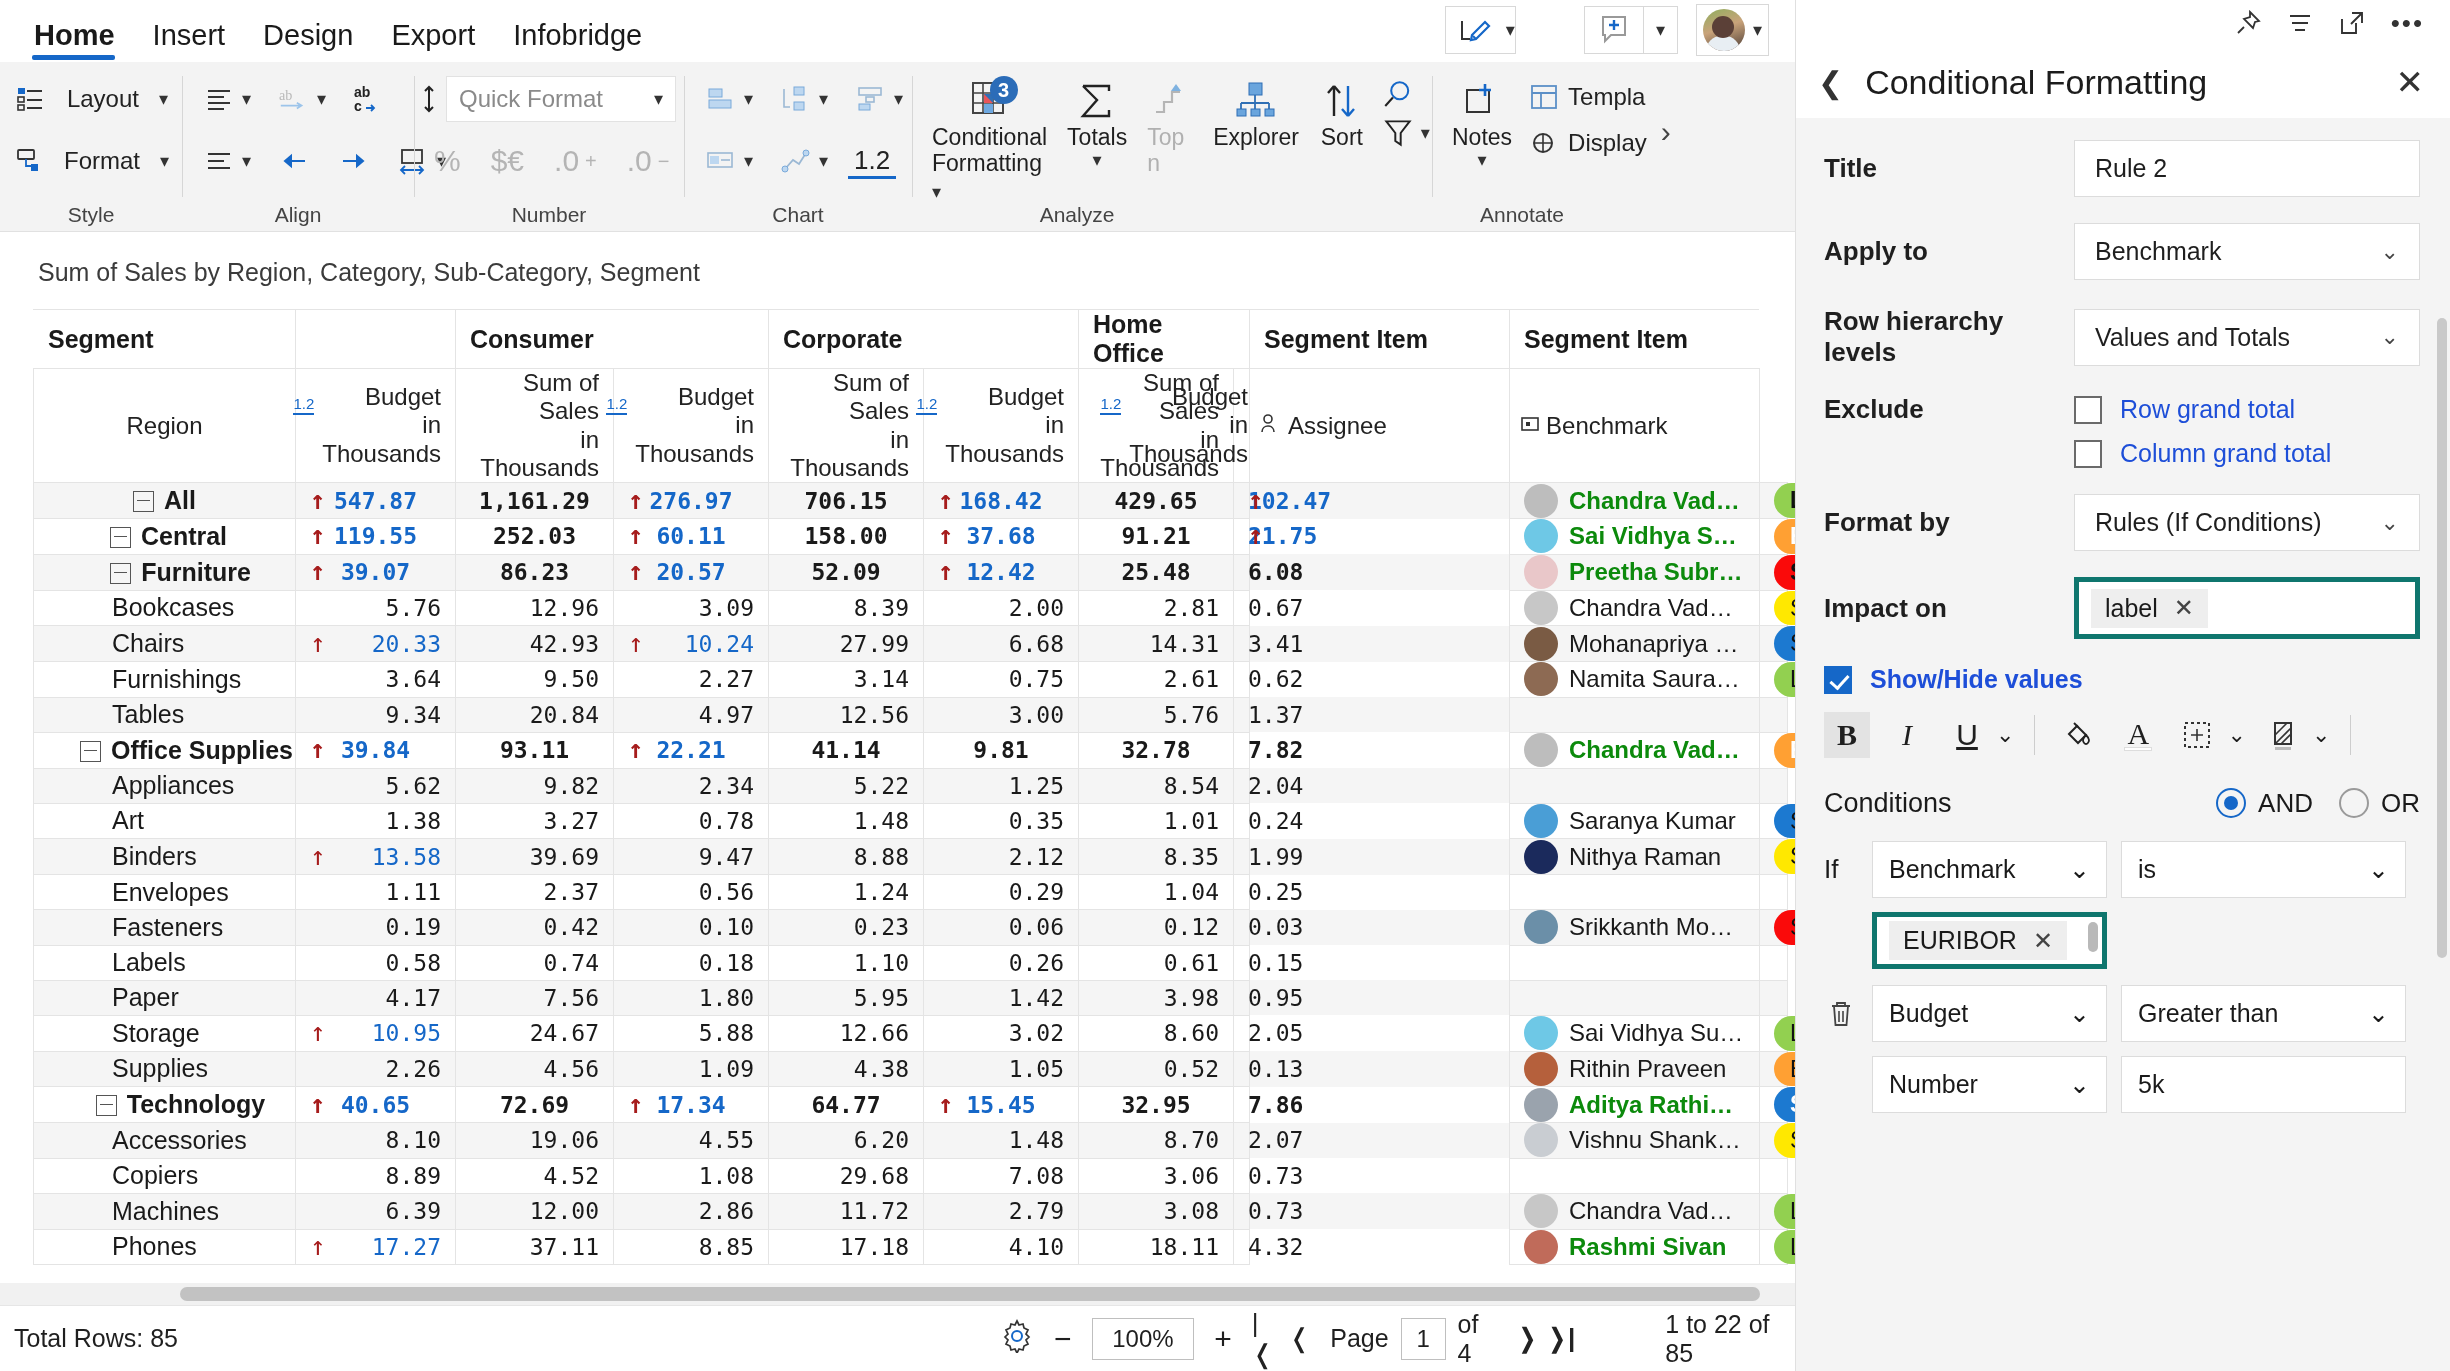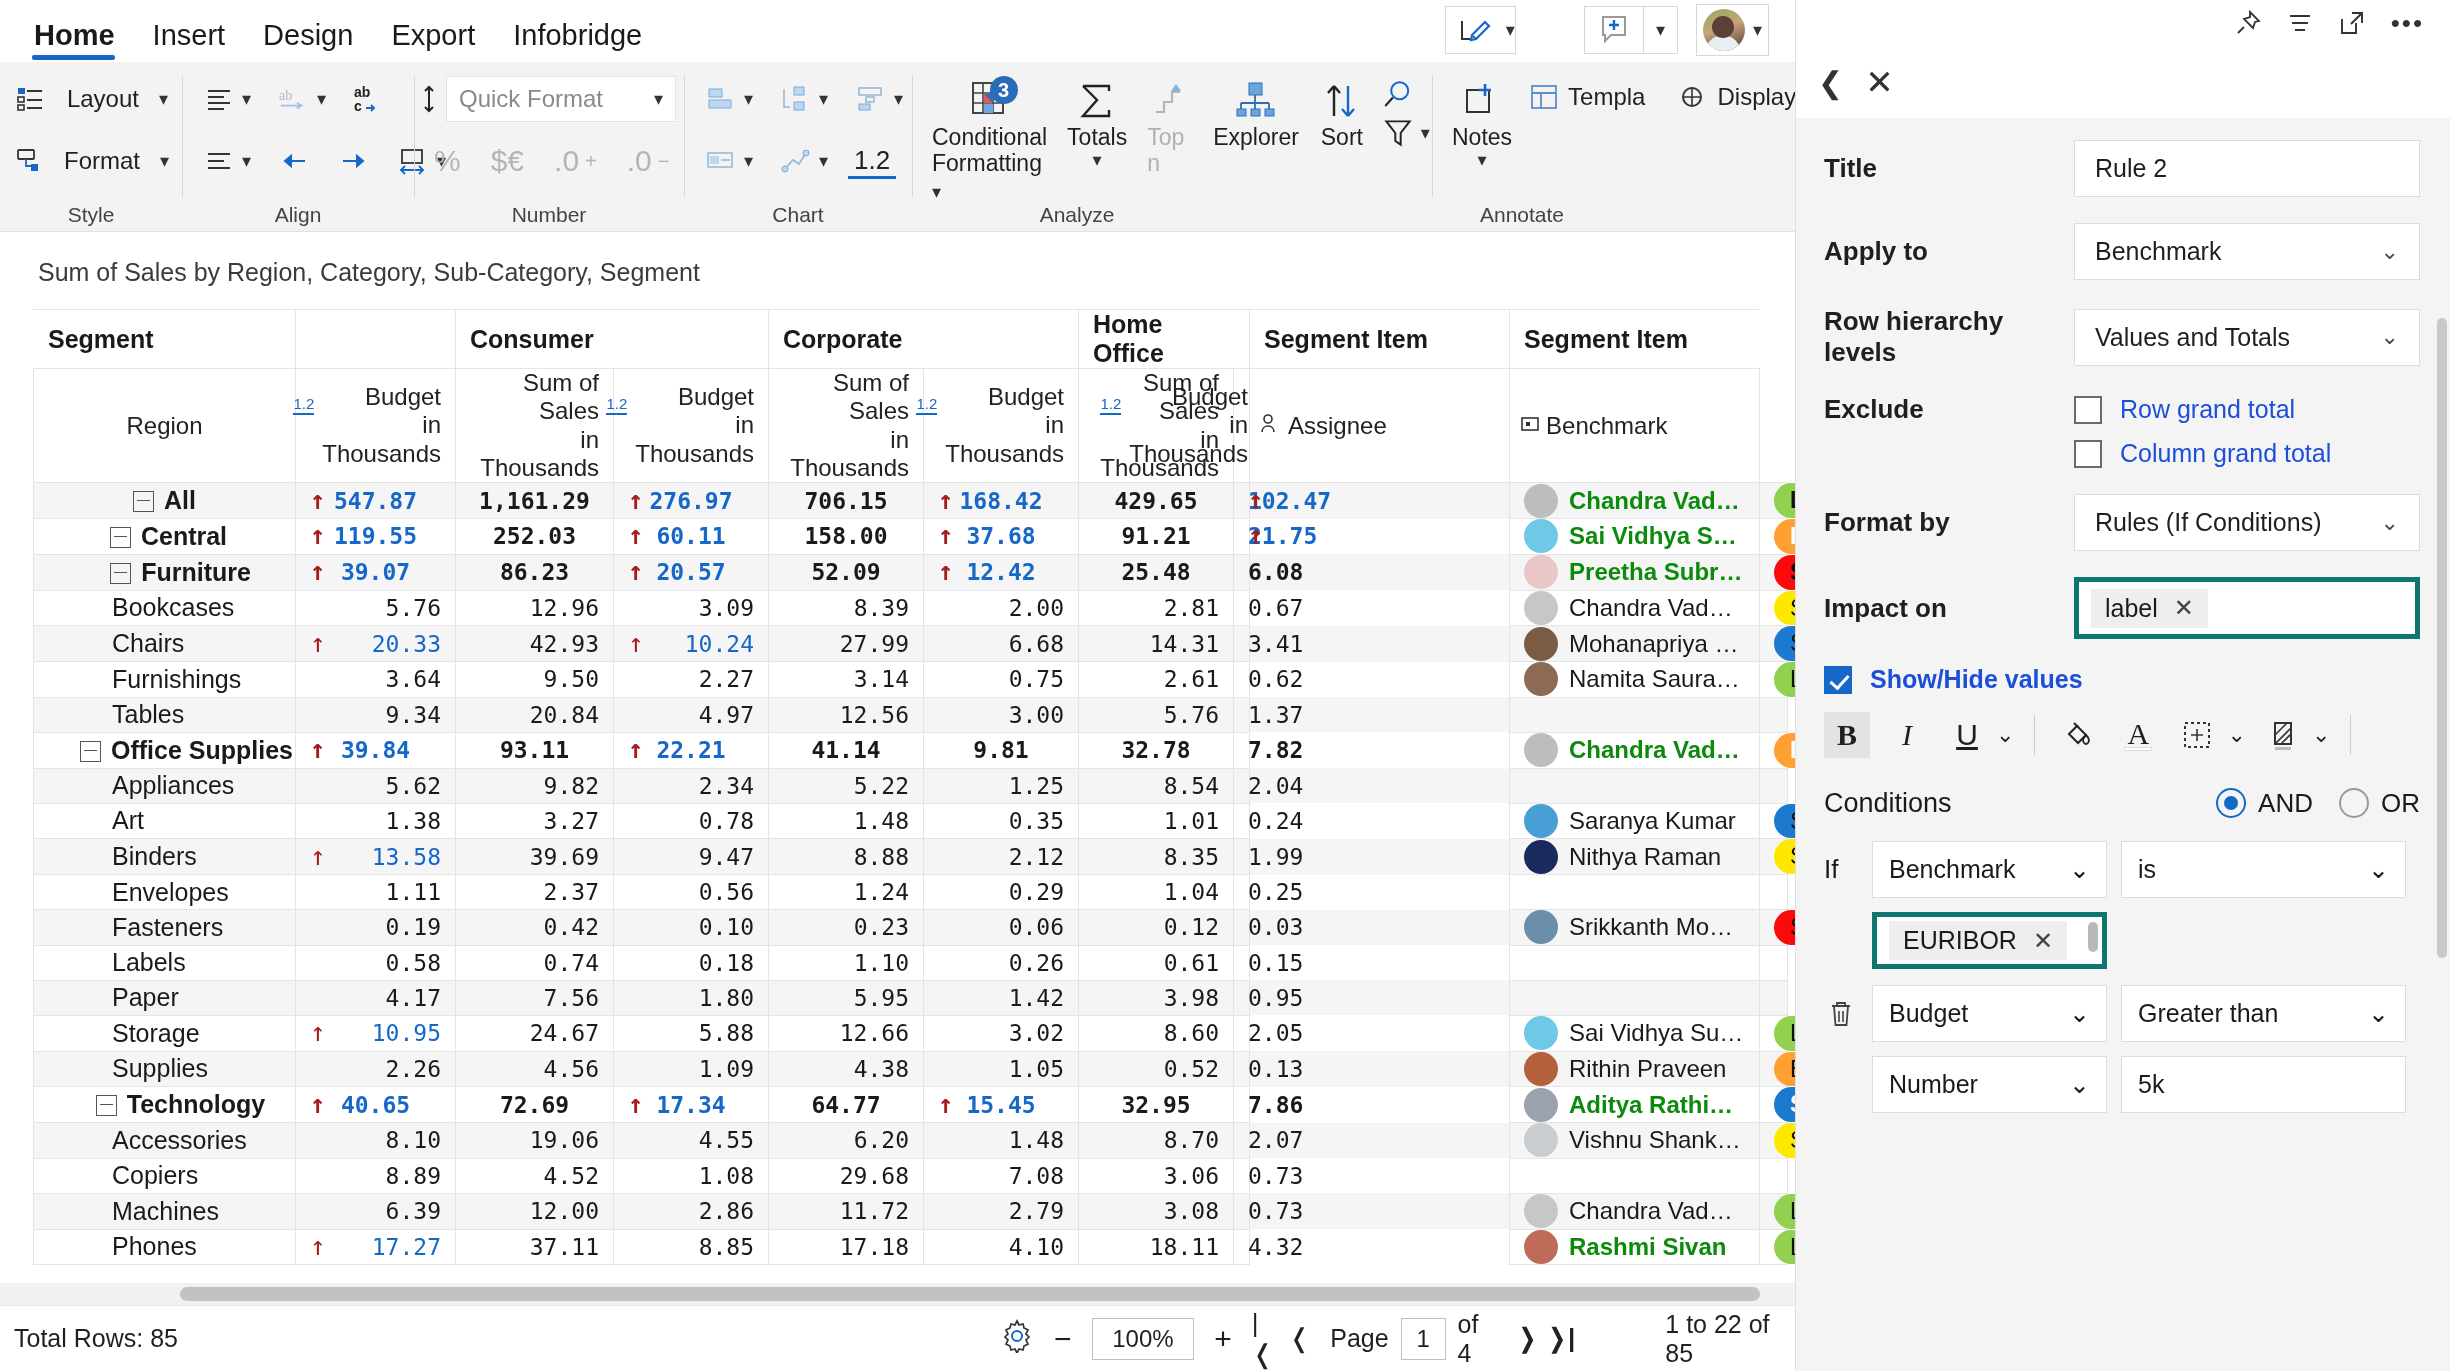--- a/index.html
+++ b/index.html
@@ -445,21 +445,21 @@
           <div class="bigbtn">
             <span class="ico">
               <svg width="42" height="42" viewBox="0 0 42 42">
                   <path d="M6 10h22v22H6z" fill="none" stroke="#333" stroke-width="2"></path>
                   <path d="M24 4v12M18 10h12" stroke="#1567c8" stroke-width="2.6"></path>
                 </svg>
             </span>
             <span>Notes</span>
             <span class="chev">▾</span>
           </div>
-          <div style="display:flex;flex-direction:row;gap:20px;padding-top:4px">
+          <div style="display:flex;flex-direction:column;gap:8px;padding-top:4px">
             <div class="ritem">
               <span class="ico">
                 <svg width="34" height="30" viewBox="0 0 34 30">
                     <rect x="4" y="4" width="24" height="22" fill="none" stroke="#5b8fc7" stroke-width="1.8"></rect>
                     <path d="M4 11h24M13 11v15" stroke="#5b8fc7" stroke-width="1.8"></path>
                   </svg>
               </span>
               <span>Templa</span>
             </div>
             <div class="ritem">
@@ -980,20 +980,21 @@
       <span class="ti">
           <svg width="26" height="26" viewBox="0 0 26 26">
             <path d="M3 9v14h14V13" fill="none" stroke="#333" stroke-width="1.9"></path>
             <path d="M13 3h10v10M23 3 12 14" fill="none" stroke="#333" stroke-width="1.9"></path>
           </svg>
         </span>
       <span class="ti" style="font-size:26px;letter-spacing:2px">•••</span>
     </div>
     <div class="panel-head">
       <span class="back-chev">❮</span>
+      <span class="panel-title">Conditional Formatting</span>
       <span class="close-x">✕</span>
     </div>
 
     <div class="panel-body">
       <div class="prow">
         <span class="plabel b">Title</span>
         <span class="pfield">Rule 2</span>
       </div>
       <div class="prow">
         <span class="plabel b">Apply to</span>

